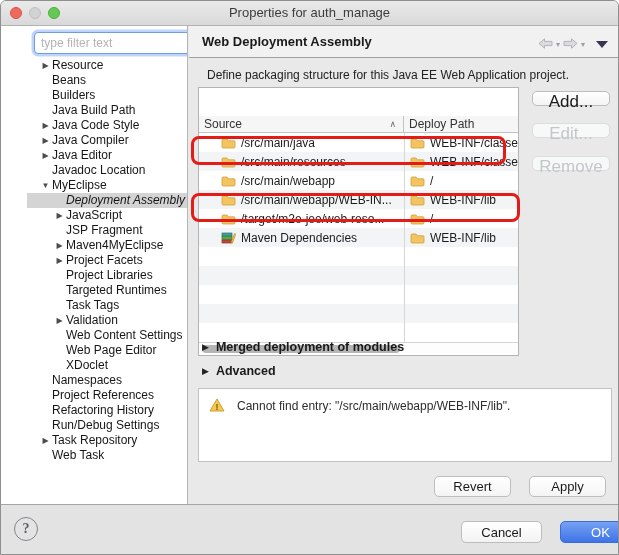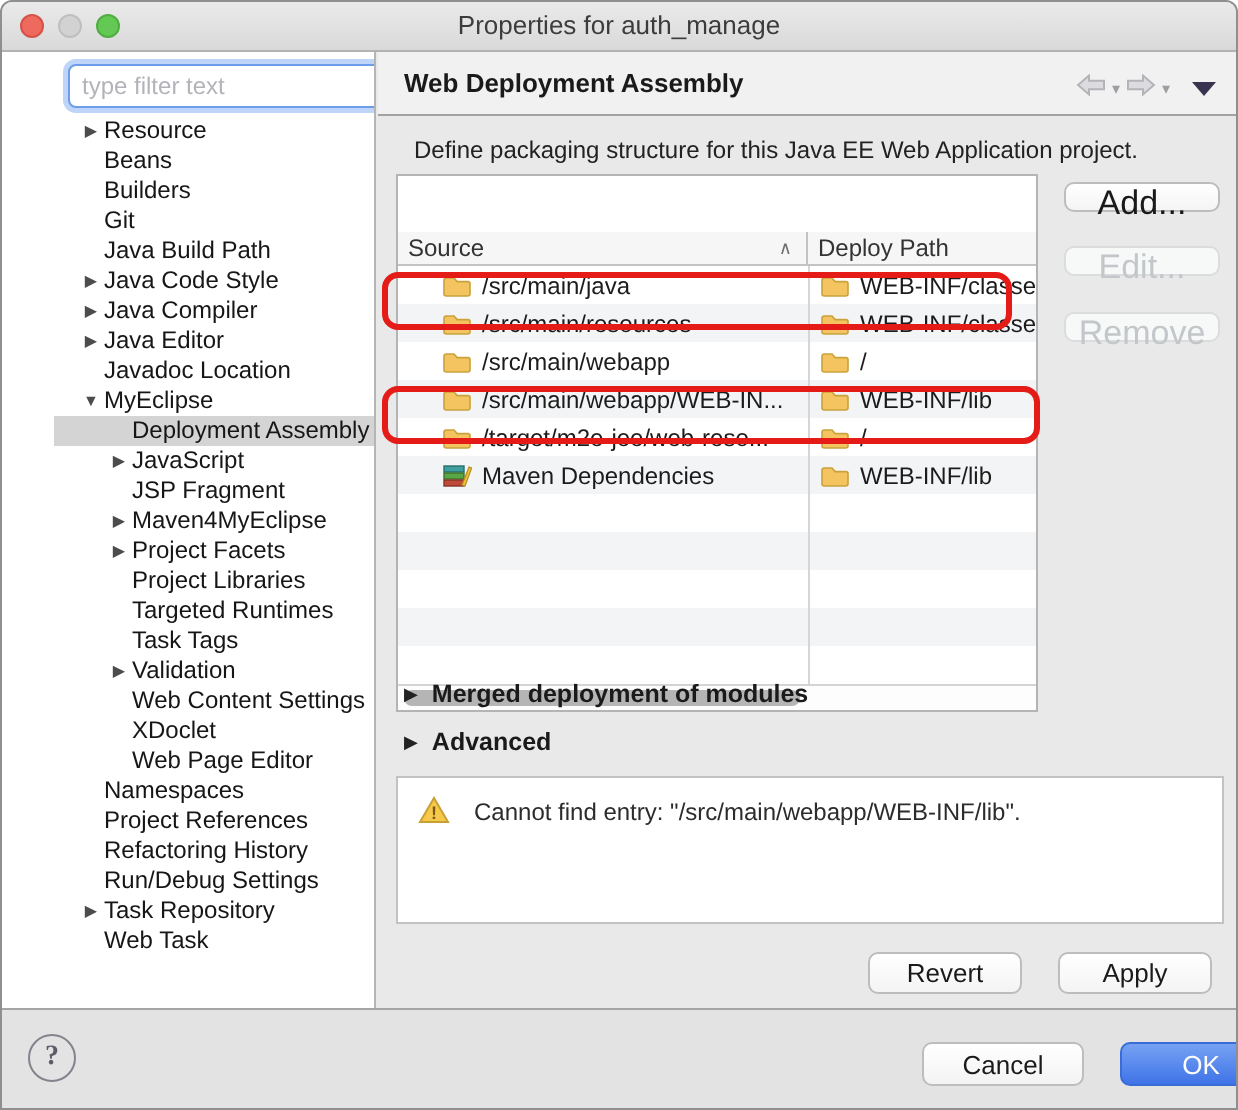--- a/index.html
+++ b/index.html
@@ -25,21 +25,21 @@
   .filter { display:block; margin:6px 12px 4px 7px; width:157px; height:22px;
             border:1px solid #6d9ce8; border-radius:4px; outline:none;
             box-shadow:0 0 0 2.5px rgba(110,160,240,.45);
             font-family:"Liberation Sans", sans-serif; font-size:12px; padding:0 6px; color:#222; }
   .filter::placeholder { color:#b3b3ba; }
   .tree { margin-top:3px; font-size:12px; }
   .titem { height:15px; line-height:15px; white-space:nowrap; display:flex; align-items:center; cursor:default; }
   .titem .arrow { width:13px; text-align:center; font-size:8px; color:#4c4c4c; flex:none; }
   .titem.lvl0 { padding-left:12px; }
   .titem.lvl1 { padding-left:26px; }
-  .titem.sel  { background:#d4d4d4; width:172px; }
+  .titem.sel  { background:#d4d4d4; width:172px;font-style:italic; }
   .titem .lbl { color:#161616; }
 
   
   .main { position:absolute; left:188px; top:25px; right:0; bottom:50px; background:#e9e9e9; }
   .main-header { position:relative; height:32px; background:#f1f1f1; border-bottom:1px solid #a2a2a2; }
   .page-title { position:absolute; left:13px; top:8px; font-size:13px; font-weight:bold; color:#1a1a1a; }
   .nav-icons { position:absolute; right:10px; top:9px; display:flex; align-items:center; gap:3px; }
   .nav-caret { font-size:8px; color:#9d9da4; }
   .menu-tri { width:0; height:0; border-left:6px solid transparent; border-right:6px solid transparent;
               border-top:7px solid #3a3350; margin-left:8px; }
@@ -129,24 +129,20 @@
         <div class="titem lvl0">
           <span class="arrow"></span>
           <span class="lbl">Beans</span>
         </div>
         <div class="titem lvl0">
           <span class="arrow"></span>
           <span class="lbl">Builders</span>
         </div>
         <div class="titem lvl0">
           <span class="arrow"></span>
-          <span class="lbl">Git</span>
-        </div>
-        <div class="titem lvl0">
-          <span class="arrow"></span>
           <span class="lbl">Java Build Path</span>
         </div>
         <div class="titem lvl0">
           <span class="arrow">▶</span>
           <span class="lbl">Java Code Style</span>
         </div>
         <div class="titem lvl0">
           <span class="arrow">▶</span>
           <span class="lbl">Java Compiler</span>
         </div>
@@ -197,25 +193,25 @@
         <div class="titem lvl1">
           <span class="arrow">▶</span>
           <span class="lbl">Validation</span>
         </div>
         <div class="titem lvl1">
           <span class="arrow"></span>
           <span class="lbl">Web Content Settings</span>
         </div>
         <div class="titem lvl1">
           <span class="arrow"></span>
+          <span class="lbl">Web Page Editor</span>
+        </div>
+        <div class="titem lvl1">
+          <span class="arrow"></span>
           <span class="lbl">XDoclet</span>
-        </div>
-        <div class="titem lvl1">
-          <span class="arrow"></span>
-          <span class="lbl">Web Page Editor</span>
         </div>
         <div class="titem lvl0">
           <span class="arrow"></span>
           <span class="lbl">Namespaces</span>
         </div>
         <div class="titem lvl0">
           <span class="arrow"></span>
           <span class="lbl">Project References</span>
         </div>
         <div class="titem lvl0">

